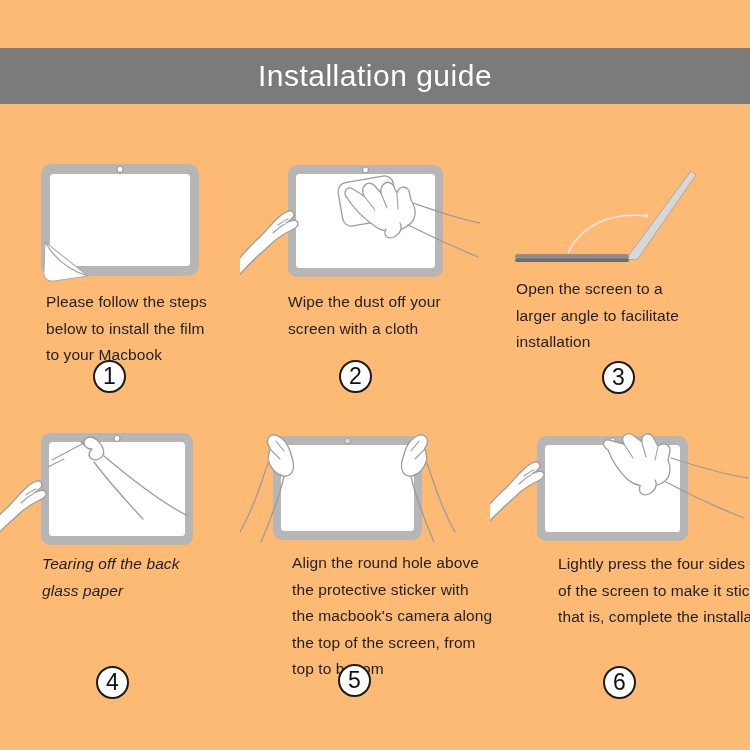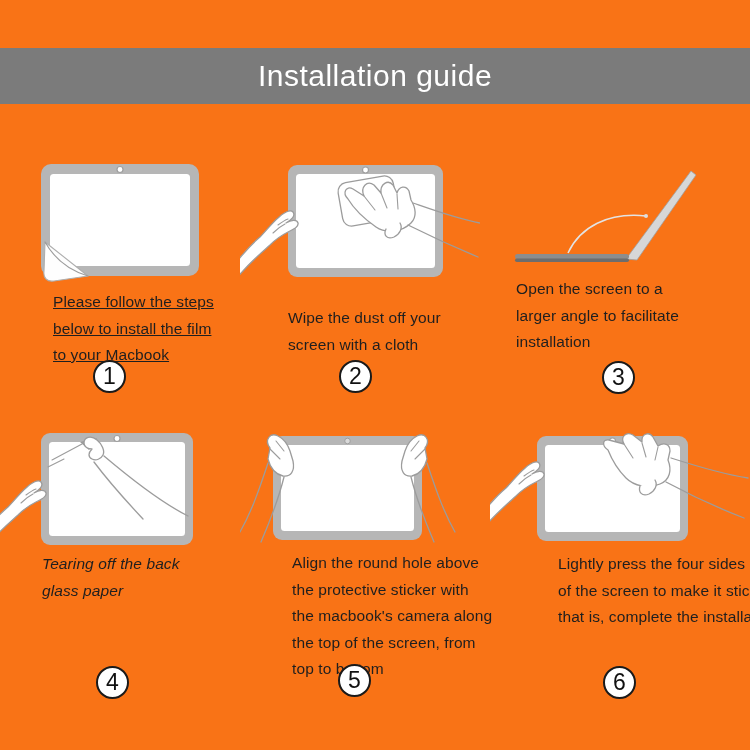--- a/index.html
+++ b/index.html
@@ -3,21 +3,21 @@
 <meta charset="utf-8">
 <title>Installation guide</title>
 <style>
   :root{
     --header_bg:#7b7b7b; --header_text:#ffffff; --frame_gray:#b6b6b6;
     --line_gray:#9c9c9c; --text_color:#1f1f1f; --badge_border:#1a1a1a;
   }
   *{margin:0;padding:0;box-sizing:border-box;}
   html,body{background:#fff;}
   body{font-family:"Liberation Sans","DejaVu Sans",sans-serif;}
-  .page{position:relative;width:750px;height:750px;background:#f97316;overflow:hidden;}
+  .page{position:relative;width:750px;height:750px;background:#fdba74;overflow:hidden;}
   .header{
     position:absolute;left:0;top:48px;width:750px;height:56px;
     background:var(--header_bg);display:flex;align-items:center;justify-content:center;
   }
   .header h1{
     font-size:30px;font-weight:400;color:var(--header_text);letter-spacing:.5px;
   }
   .illus{position:absolute;}
   .caption{
     position:absolute;white-space:pre-line;color:var(--text_color);
@@ -25,22 +25,22 @@
   }
   .badge{
     position:absolute;width:33px;height:33px;border:2px solid var(--badge_border);
     border-radius:50%;display:flex;align-items:center;justify-content:center;
     color:#111;font-size:23px;font-weight:400;background:#fff;
   }
   
   .i1{left:40px;top:162px;}  .i2{left:240px;top:163px;} .i3{left:500px;top:165px;}
   .i4{left:0px;top:430px;}   .i5{left:240px;top:428px;} .i6{left:490px;top:428px;}
   
-  .c1{left:53px;top:289px;width:190px;text-decoration:underline;}
-  .c2{left:288px;top:305px;width:195px;}
+  .c1{left:46px;top:289px;width:190px;}
+  .c2{left:288px;top:289px;width:195px;}
   .c3{left:516px;top:276px;width:215px;}
   .c4{left:42px;top:551px;width:190px;font-style:italic;}
   .c5{left:268px;top:550px;width:215px;margin-left:24px;}
   .c6{left:515px;top:551px;width:234px;margin-left:43px;}
   
   .b1{left:93px;top:360px;}  .b2{left:339px;top:360px;} .b3{left:602px;top:361px;}
   .b4{left:96px;top:666px;}  .b5{left:338px;top:664px;} .b6{left:603px;top:666px;}
   svg .frame{fill:var(--frame_gray);}
   svg .screen{fill:#ffffff;}
   svg .hand{fill:#ffffff;stroke:var(--line_gray);stroke-width:1.3;stroke-linejoin:round;stroke-linecap:round;}

